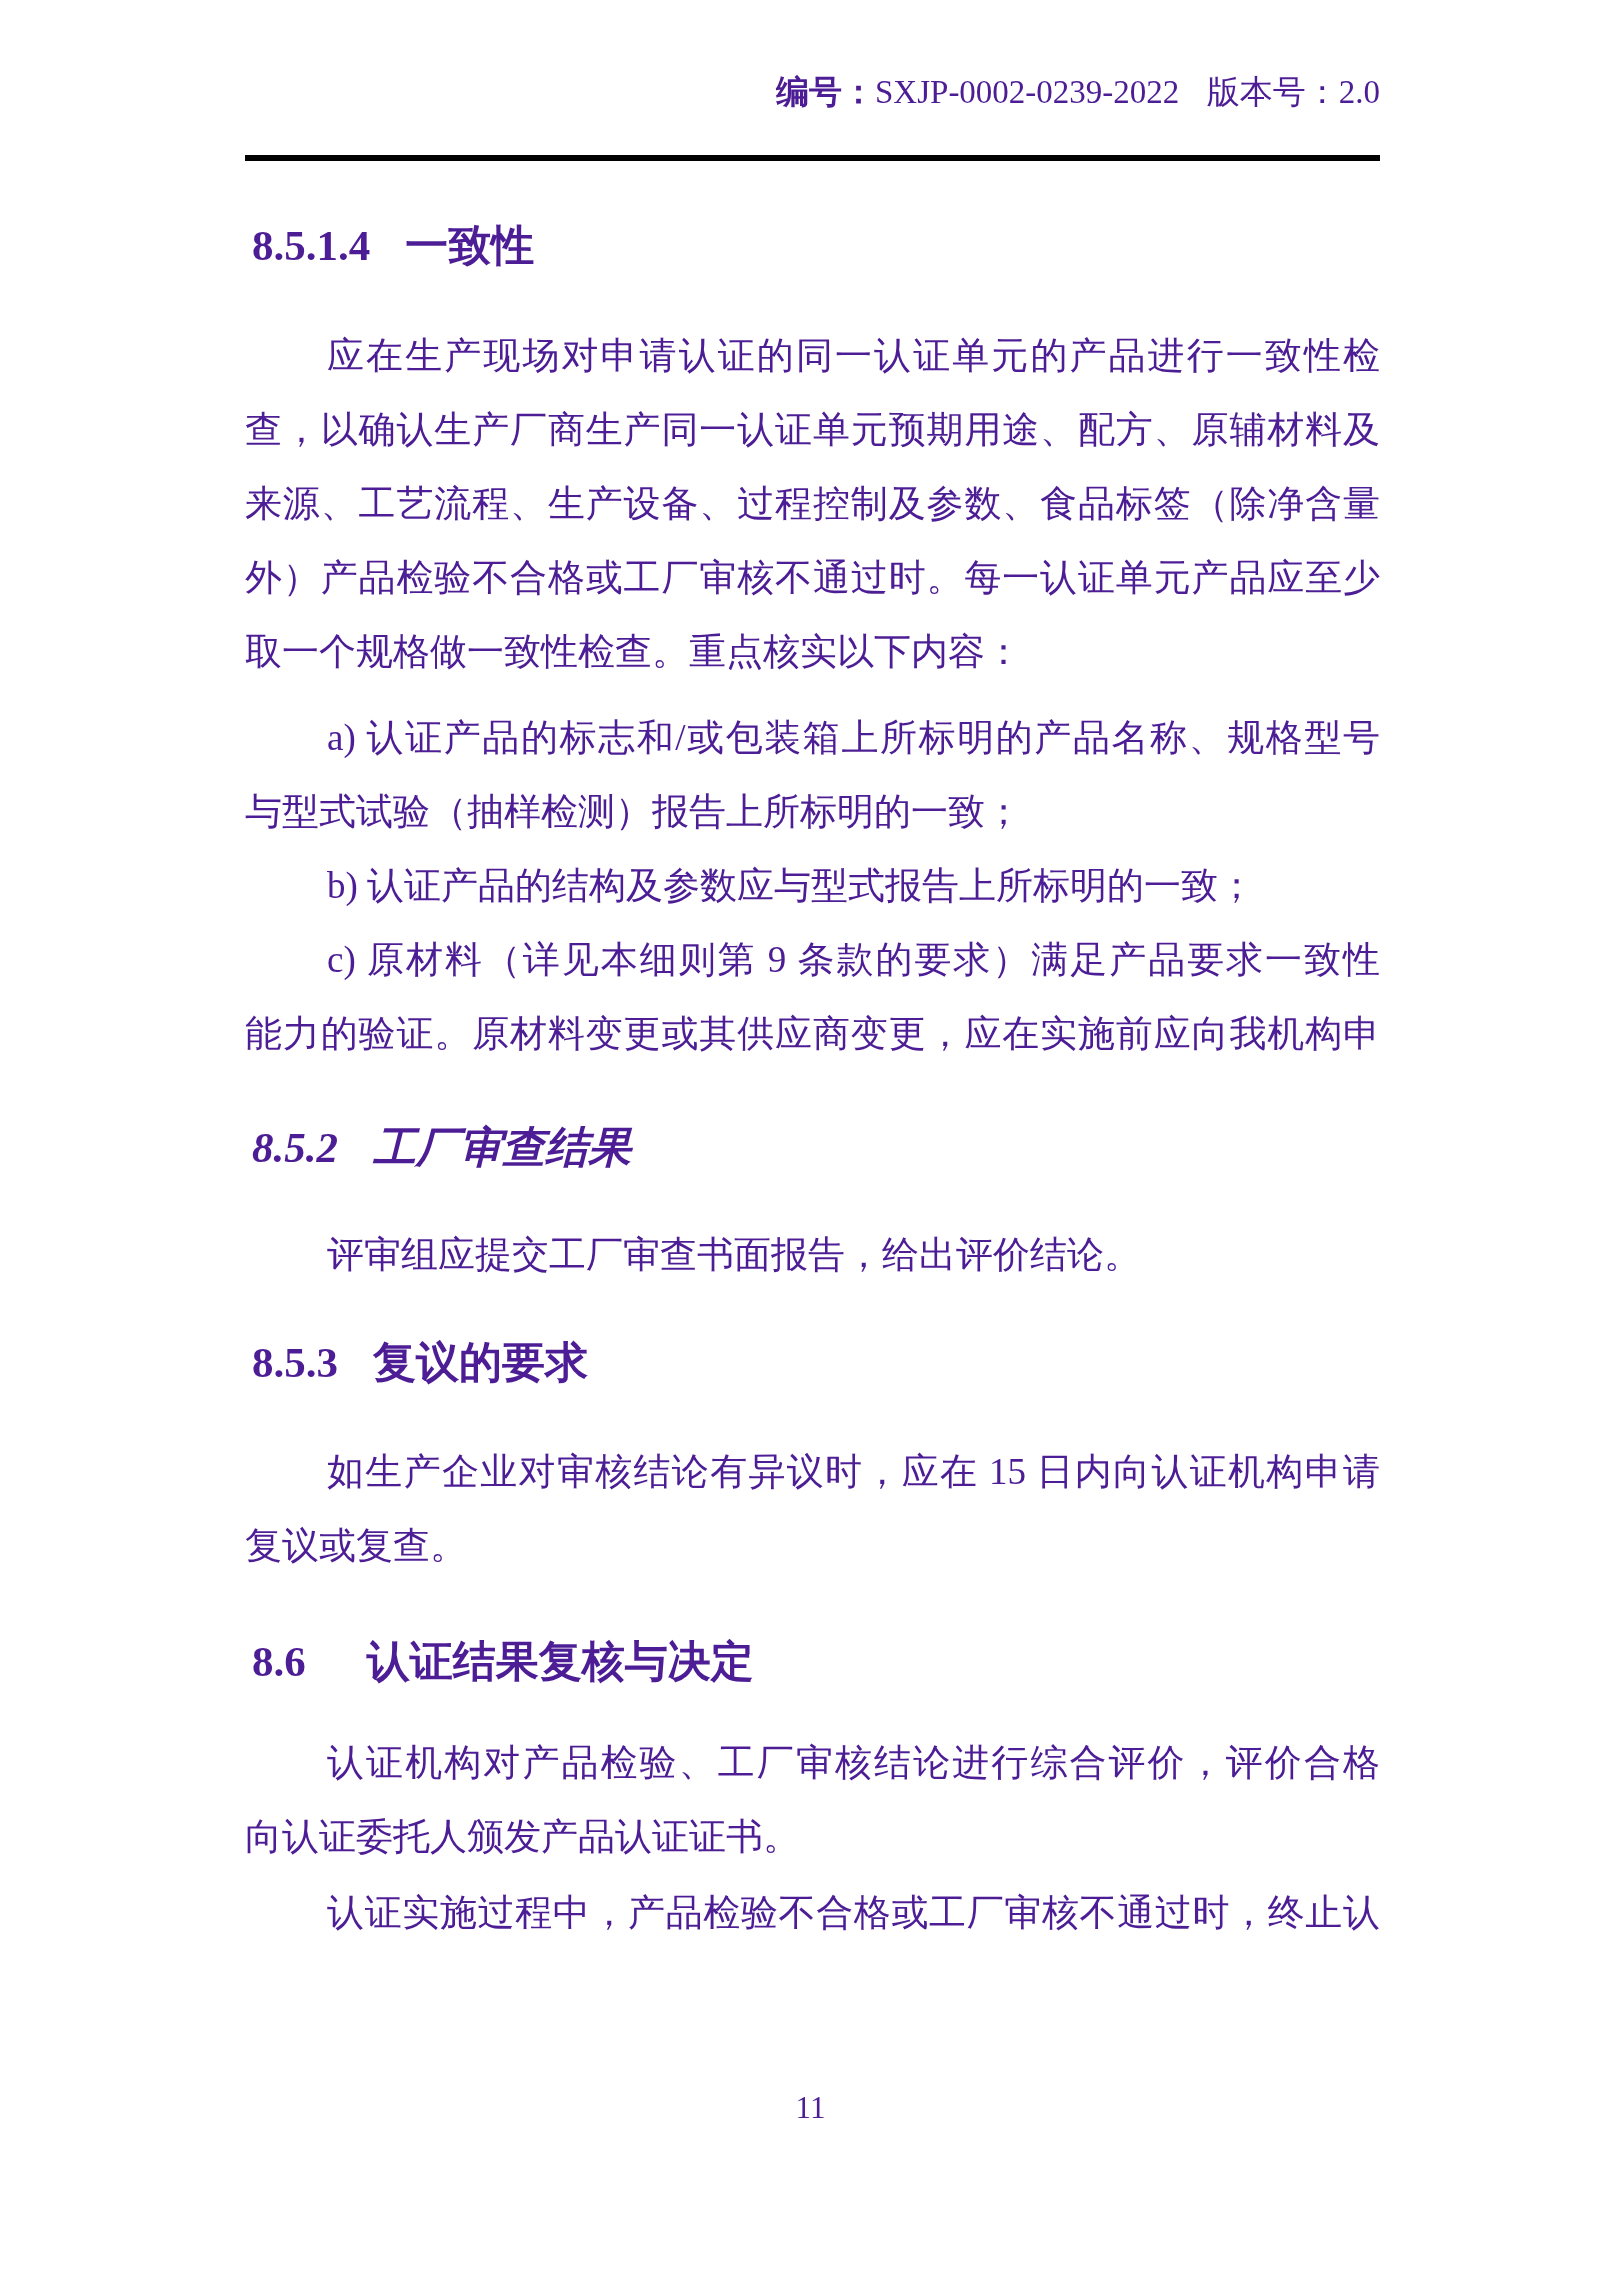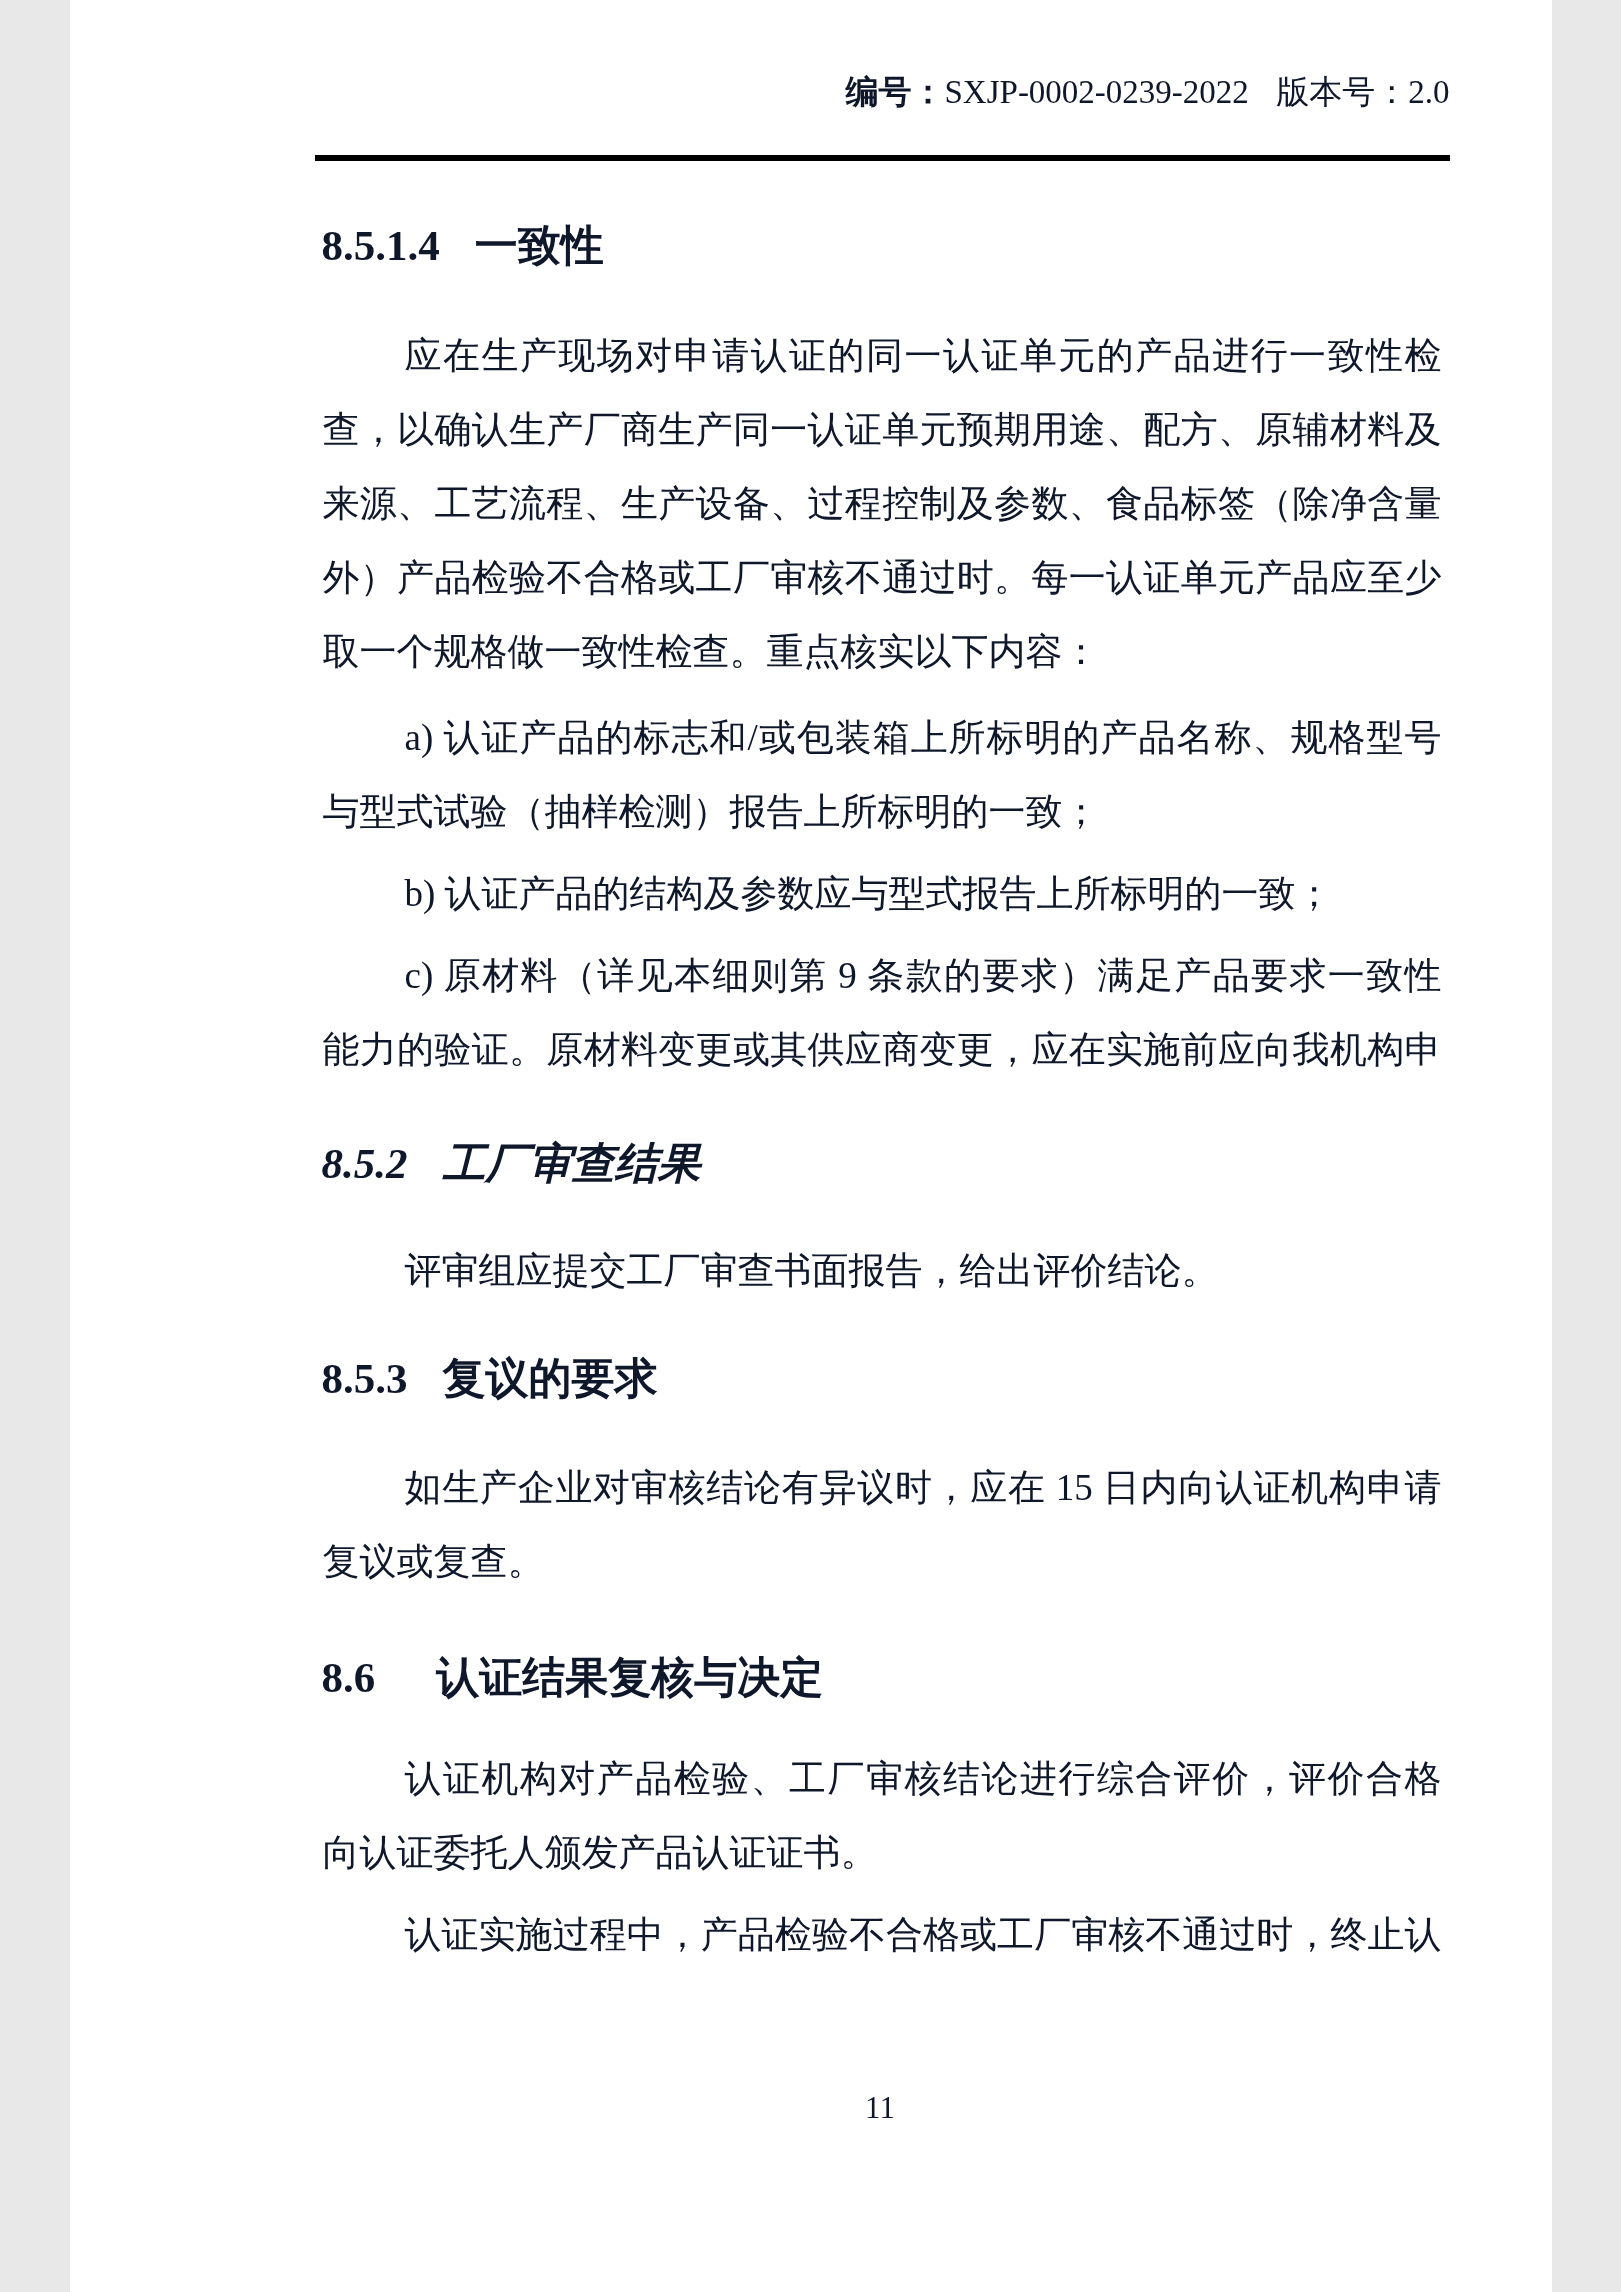--- a/index.html
+++ b/index.html
@@ -1,23 +1,23 @@
 <!DOCTYPE html>
 <html><head>
 <meta charset="utf-8">
 <style>
   html, body { margin: 0; padding: 0; background: #e8e8e8; }
   .page {
     position: relative;
-    width: 1482px;
+    width: 1621px;
     height: 2293px;
     margin: 0 auto;
     background: #ffffff;
     font-family: "Liberation Serif", "DejaVu Serif", serif;
-    color: #0f172a;
+    color: #4c1d95;
     overflow: hidden;
   }
   .content {
     position: absolute;
     left: 245px;
     top: 0;
     width: 1135px;
   }
   
   .doc-header {
@@ -43,21 +43,21 @@
     height: 55px;
     white-space: nowrap;
   }
   .sec-num { margin-right: 35px; font-family: "Liberation Serif", "DejaVu Serif", serif; margin-left: 7px; }
   .sec-num.wide { margin-right: 61px; }
   .h1 { margin-top: 57px; }
   .h2 { margin-top: 49px; font-style: italic; }
   .h3 { margin-top: 43px; }
   .h4 { margin-top: 51px; }
   
-  .para { margin: 8px; }
+  .para { margin: 0; }
   .p1 { margin-top: 46px; }
   .pa { margin-top: 11.8px; }
   .ps2 { margin-top: 43px; }
   .ps3 { margin-top: 45px; }
   .ps4a { margin-top: 37px; }
   .ps4b { margin-top: 2px; }
   .line {
     font-size: 37px;
     height: 74px;
     line-height: 74px;

